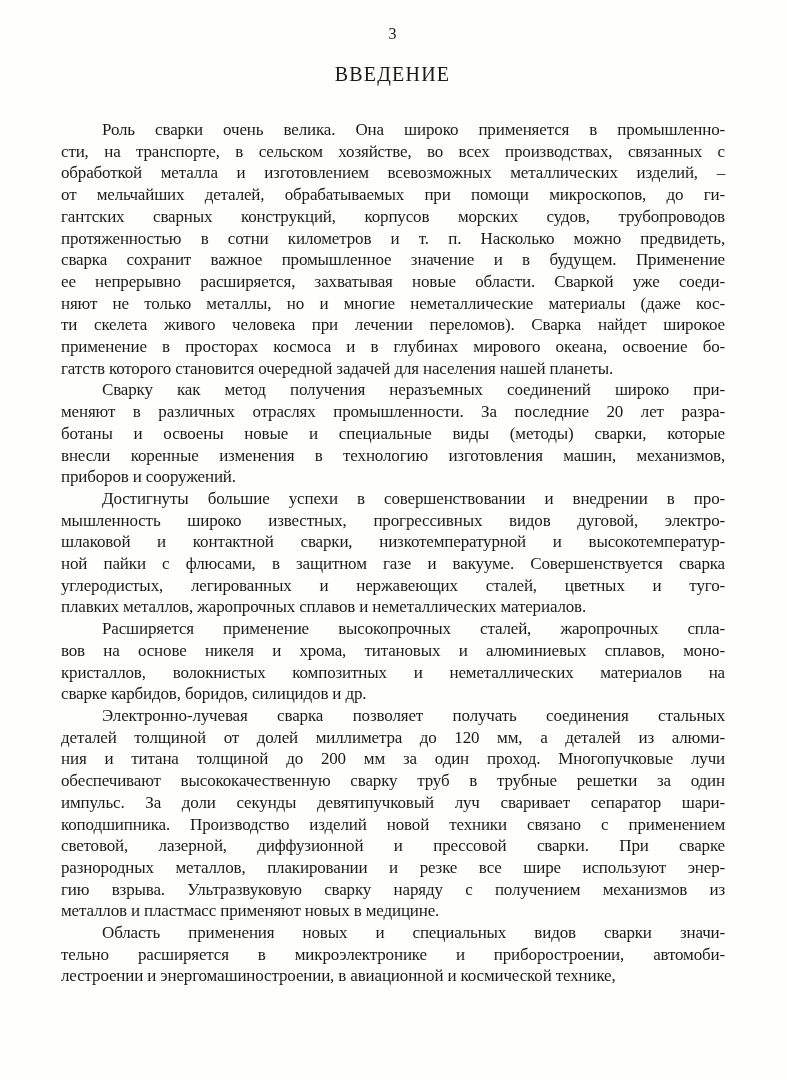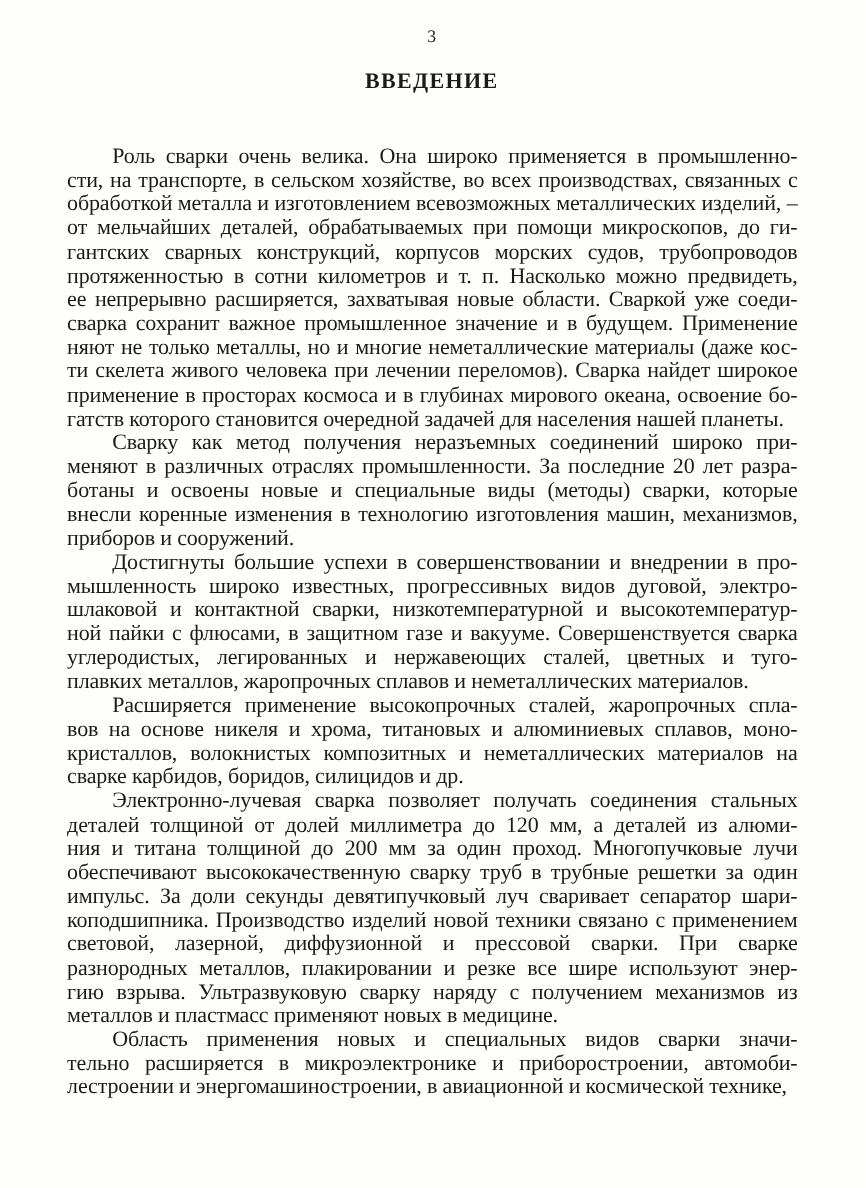--- a/index.html
+++ b/index.html
@@ -27,29 +27,29 @@
   }
   .heading {
     position: absolute;
     top: 62px;
     left: 61px;
     width: 663px;
     margin: 0;
     text-align: center;
     font-size: 20px;
     line-height: 24px;
-    font-weight: bold;
+    font-weight: normal;
     letter-spacing: 1.2px;
   }
   .body-text {
     position: absolute;
-    top: 132px;
+    top: 119px;
     left: 61px;
     width: 664px;
-    font-size: 20px;
+    font-size: 17px;
     line-height: 21.7px;
     letter-spacing: -0.15px;
   }
   .paragraph {
     margin: 0;
     padding: 0;
   }
   .line {
     text-align: justify;
     text-align-last: justify;
@@ -68,22 +68,22 @@
   <div class="page-number">3</div>
   <h1 class="heading">ВВЕДЕНИЕ</h1>
   <div class="body-text">
       <div class="paragraph">
         <div class="line first">Роль сварки очень велика. Она широко применяется в промышленно-</div>
         <div class="line">сти, на транспорте, в сельском хозяйстве, во всех производствах, связанных с</div>
         <div class="line">обработкой металла и изготовлением всевозможных металлических изделий, –</div>
         <div class="line">от мельчайших деталей, обрабатываемых при помощи микроскопов, до ги-</div>
         <div class="line">гантских сварных конструкций, корпусов морских судов, трубопроводов</div>
         <div class="line">протяженностью в сотни километров и т. п. Насколько можно предвидеть,</div>
+        <div class="line">сварка сохранит важное промышленное значение и в будущем. Применение</div>
         <div class="line">ее непрерывно расширяется, захватывая новые области. Сваркой уже соеди-</div>
-        <div class="line">сварка сохранит важное промышленное значение и в будущем. Применение</div>
         <div class="line">няют не только металлы, но и многие неметаллические материалы (даже кос-</div>
         <div class="line">ти скелета живого человека при лечении переломов). Сварка найдет широкое</div>
         <div class="line">применение в просторах космоса и в глубинах мирового океана, освоение бо-</div>
         <div class="line last">гатств которого становится очередной задачей для населения нашей планеты.</div>
       </div>
       <div class="paragraph">
         <div class="line first">Сварку как метод получения неразъемных соединений широко при-</div>
         <div class="line">меняют в различных отраслях промышленности. За последние 20 лет разра-</div>
         <div class="line">ботаны и освоены новые и специальные виды (методы) сварки, которые</div>
         <div class="line">внесли коренные изменения в технологию изготовления машин, механизмов,</div>

